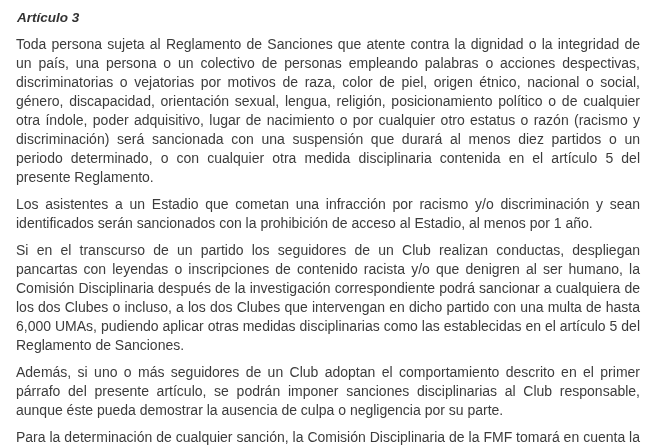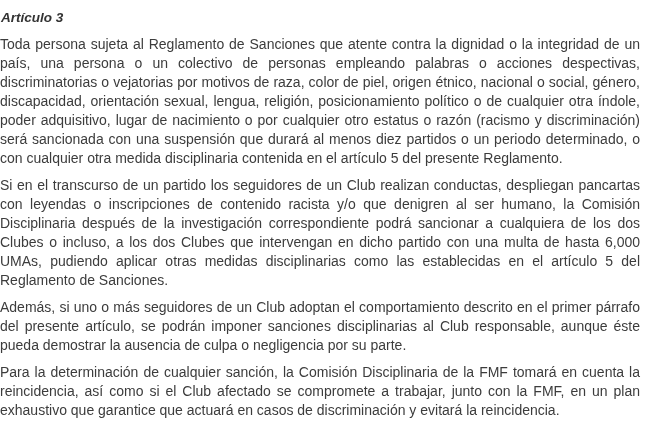--- a/index.html
+++ b/index.html
@@ -10,21 +10,21 @@
   body {
     width: 657px;
     height: 445px;
     overflow: hidden;
     font-family: "Liberation Sans", "DejaVu Sans", sans-serif;
   }
   .page {
     box-sizing: border-box;
     width: 657px;
     height: 445px;
-    padding: 8px 17px 0 0;
+    padding: 8px 17px 0 16px;
     color: #3c3c3c;
     background: #ffffff;
   }
   .doc-title {
     font-size: 13.5px;
     font-weight: bold;
     font-style: italic;
     line-height: 19px;
     margin: 0 0 8px 1px;
     color: #333333;
@@ -41,19 +41,20 @@
   }
 </style>
 </head>
 <body>
 
 <div class="page">
   <h1 class="doc-title">Artículo 3</h1>
 
   <p class="para">Toda persona sujeta al Reglamento de Sanciones que atente contra la dignidad o la integridad de un país, una persona o un colectivo de personas empleando palabras o acciones despectivas, discriminatorias o vejatorias por motivos de raza, color de piel, origen étnico, nacional o social, género, discapacidad, orientación sexual, lengua, religión, posicionamiento político o de cualquier otra índole, poder adquisitivo, lugar de nacimiento o por cualquier otro estatus o razón (racismo y discriminación) será sancionada con una suspensión que durará al menos diez partidos o un periodo determinado, o con cualquier otra medida disciplinaria contenida en el artículo 5 del presente Reglamento.</p>
 
+  <p class="para">Los asistentes a un Estadio que cometan una infracción por racismo y/o discriminación y sean identificados serán sancionados con la prohibición de acceso al Estadio, al menos por 1 año.</p>
 
   <p class="para">Si en el transcurso de un partido los seguidores de un Club realizan conductas, despliegan pancartas con leyendas o inscripciones de contenido racista y/o que denigren al ser humano, la Comisión Disciplinaria después de la investigación correspondiente podrá sancionar a cualquiera de los dos Clubes o incluso, a los dos Clubes que intervengan en dicho partido con una multa de hasta 6,000 UMAs, pudiendo aplicar otras medidas disciplinarias como las establecidas en el artículo 5 del Reglamento de Sanciones.</p>
 
   <p class="para">Además, si uno o más seguidores de un Club adoptan el comportamiento descrito en el primer párrafo del presente artículo, se podrán imponer sanciones disciplinarias al Club responsable, aunque éste pueda demostrar la ausencia de culpa o negligencia por su parte.</p>
 
   <p class="para">Para la determinación de cualquier sanción, la Comisión Disciplinaria de la FMF tomará en cuenta la reincidencia, así como si el Club afectado se compromete a trabajar, junto con la FMF, en un plan exhaustivo que garantice que actuará en casos de discriminación y evitará la reincidencia.</p>
 </div>
 
 </body></html>

